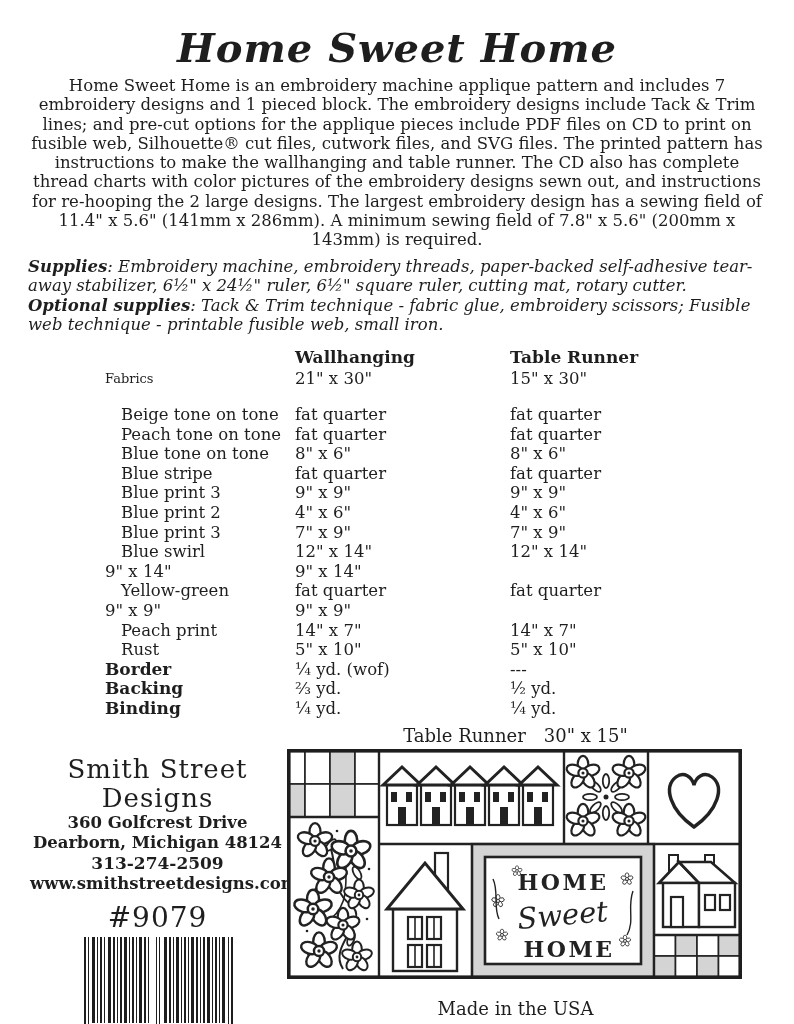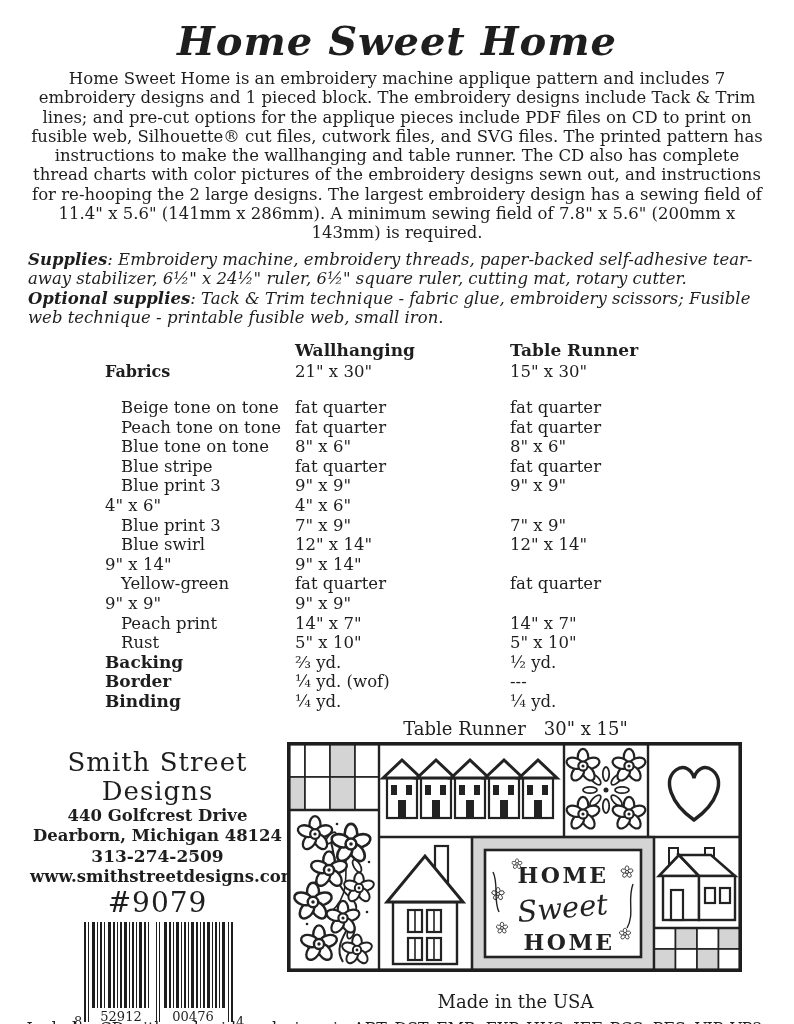--- a/index.html
+++ b/index.html
@@ -7,51 +7,51 @@
     --paper:#ffffff;
     --gray:#d4d4d4;
   }
   *{margin:0;padding:0;box-sizing:border-box;}
   html,body{background:var(--paper);}
   body{
     width:794px;height:1024px;overflow:hidden;
     font-family:"DejaVu Serif","Liberation Serif",serif;
     color:var(--ink);
   }
-  .page{position:relative;width:794px;height:1024px;padding-top:17px;}
+  .page{position:relative;width:794px;height:1024px;padding-top:24px;}
   .title{
     text-align:center;
     font-style:italic;font-weight:bold;
     font-size:40px;line-height:48px;
     letter-spacing:1px;
   }
   .intro{
     width:744px;margin:4px auto 0 auto;
     text-align:center;
     font-size:16.5px;line-height:19.3px;
   }
   .supplies{width:738px;margin:7px auto 0 auto;font-size:16.5px;line-height:19.6px;font-style:italic;}
   .supplies b{font-weight:bold;}
   .fab-table{margin:12px 0 0 105px;font-size:16.5px;}
   .t-row{display:grid;grid-template-columns:190px 215px 180px;line-height:19.6px;}
   .t-row > div:nth-child(2),.t-row > div:nth-child(3){text-align:left;}
   .t-head{line-height:21px;}
   .t-head div{font-weight:bold;font-size:17px;}
   .t-sub{line-height:21px;}
-  .t-sub div:first-child{font-weight:bold;font-size:16px;}
+  .t-sub div:first-child{font-weight:normal;font-size:13px;}
   .t-spacer{height:16px;}
   .t-row .c1{padding-left:16px;}
   .t-row.bold-row .c1{padding-left:0;font-weight:bold;font-size:17px;}
   .bottom{position:relative;height:292px;margin-top:6px;}
   .pub{position:absolute;left:30px;top:30px;width:255px;text-align:center;}
   .pub-name{font-size:26px;line-height:29px;letter-spacing:1px;}
   .pub-addr{font-size:16.5px;line-height:20px;font-weight:bold;}
   .pub-phone{font-size:17px;line-height:21px;font-weight:bold;}
   .pub-web{font-size:16.5px;line-height:20px;font-weight:bold;}
-  .item-no{font-size:28px;line-height:32px;letter-spacing:1px;}
+  .item-no{font-size:28px;line-height:32px;margin-top:8px;letter-spacing:1px;}
   .barcode-wrap{margin-top:3px;}
   .runner{position:absolute;left:287px;top:0;width:457px;}
   .runner-caption{text-align:center;font-size:18px;line-height:21px;font-weight:500;}
   .runner-caption .gap{margin-left:18px;}
   .runner svg.quilt{display:block;margin-top:3px;}
   .made-in{text-align:center;font-size:18px;line-height:24px;margin-top:18px;}
   .footer{
     width:772px;margin:10px auto 0 auto;
     text-align:center;font-size:15.8px;line-height:18.6px;
   }
@@ -104,20 +104,21 @@
         <div class="c1">Blue stripe</div>
         <div class="c2">fat quarter</div>
         <div class="c3">fat quarter</div>
       </div>
         <div class="t-row">
         <div class="c1">Blue print 3</div>
         <div class="c2">9" x 9"</div>
         <div class="c3">9" x 9"</div>
       </div>
         <div class="t-row">
+        <div class="c1">Blue print 2</div>
         <div class="c2">4" x 6"</div>
         <div class="c3">4" x 6"</div>
       </div>
         <div class="t-row">
         <div class="c1">Blue print 3</div>
         <div class="c2">7" x 9"</div>
         <div class="c3">7" x 9"</div>
       </div>
         <div class="t-row">
         <div class="c1">Blue swirl</div>
@@ -139,44 +140,44 @@
       </div>
         <div class="t-row">
         <div class="c1">Peach print</div>
         <div class="c2">14" x 7"</div>
         <div class="c3">14" x 7"</div>
       </div>
         <div class="t-row">
         <div class="c1">Rust</div>
         <div class="c2">5" x 10"</div>
         <div class="c3">5" x 10"</div>
+      </div>
+        <div class="t-row bold-row">
+        <div class="c1">Border</div>
+        <div class="c2">¼ yd. (wof)</div>
+        <div class="c3">---</div>
       </div>
         <div class="t-row bold-row">
         <div class="c1">Backing</div>
         <div class="c2">⅔ yd.</div>
         <div class="c3">½ yd.</div>
       </div>
         <div class="t-row bold-row">
-        <div class="c1">Border</div>
-        <div class="c2">¼ yd. (wof)</div>
-        <div class="c3">---</div>
-      </div>
-        <div class="t-row bold-row">
         <div class="c1">Binding</div>
         <div class="c2">¼ yd.</div>
         <div class="c3">¼ yd.</div>
       </div>
       </div>
   </div>
 
   <div class="bottom">
 
     <div class="pub">
       <div class="pub-name">Smith Street Designs</div>
-      <div class="pub-addr">440 Golfcrest Drive</div>
+      <div class="pub-addr">360 Golfcrest Drive</div>
       <div class="pub-addr">Dearborn, Michigan 48124</div>
       <div class="pub-phone">313-274-2509</div>
       <div class="pub-web">www.smithstreetdesigns.com</div>
       <div class="item-no">#9079</div>
       <div class="barcode-wrap">
         <svg width="172" height="110" viewBox="0 0 172 110">
           <g fill="#1e1e1e">
             <rect x="12" y="0" width="2" height="100"></rect>
               <rect x="16" y="0" width="1" height="100"></rect>
             <rect x="20" y="0" width="3" height="86"></rect>

